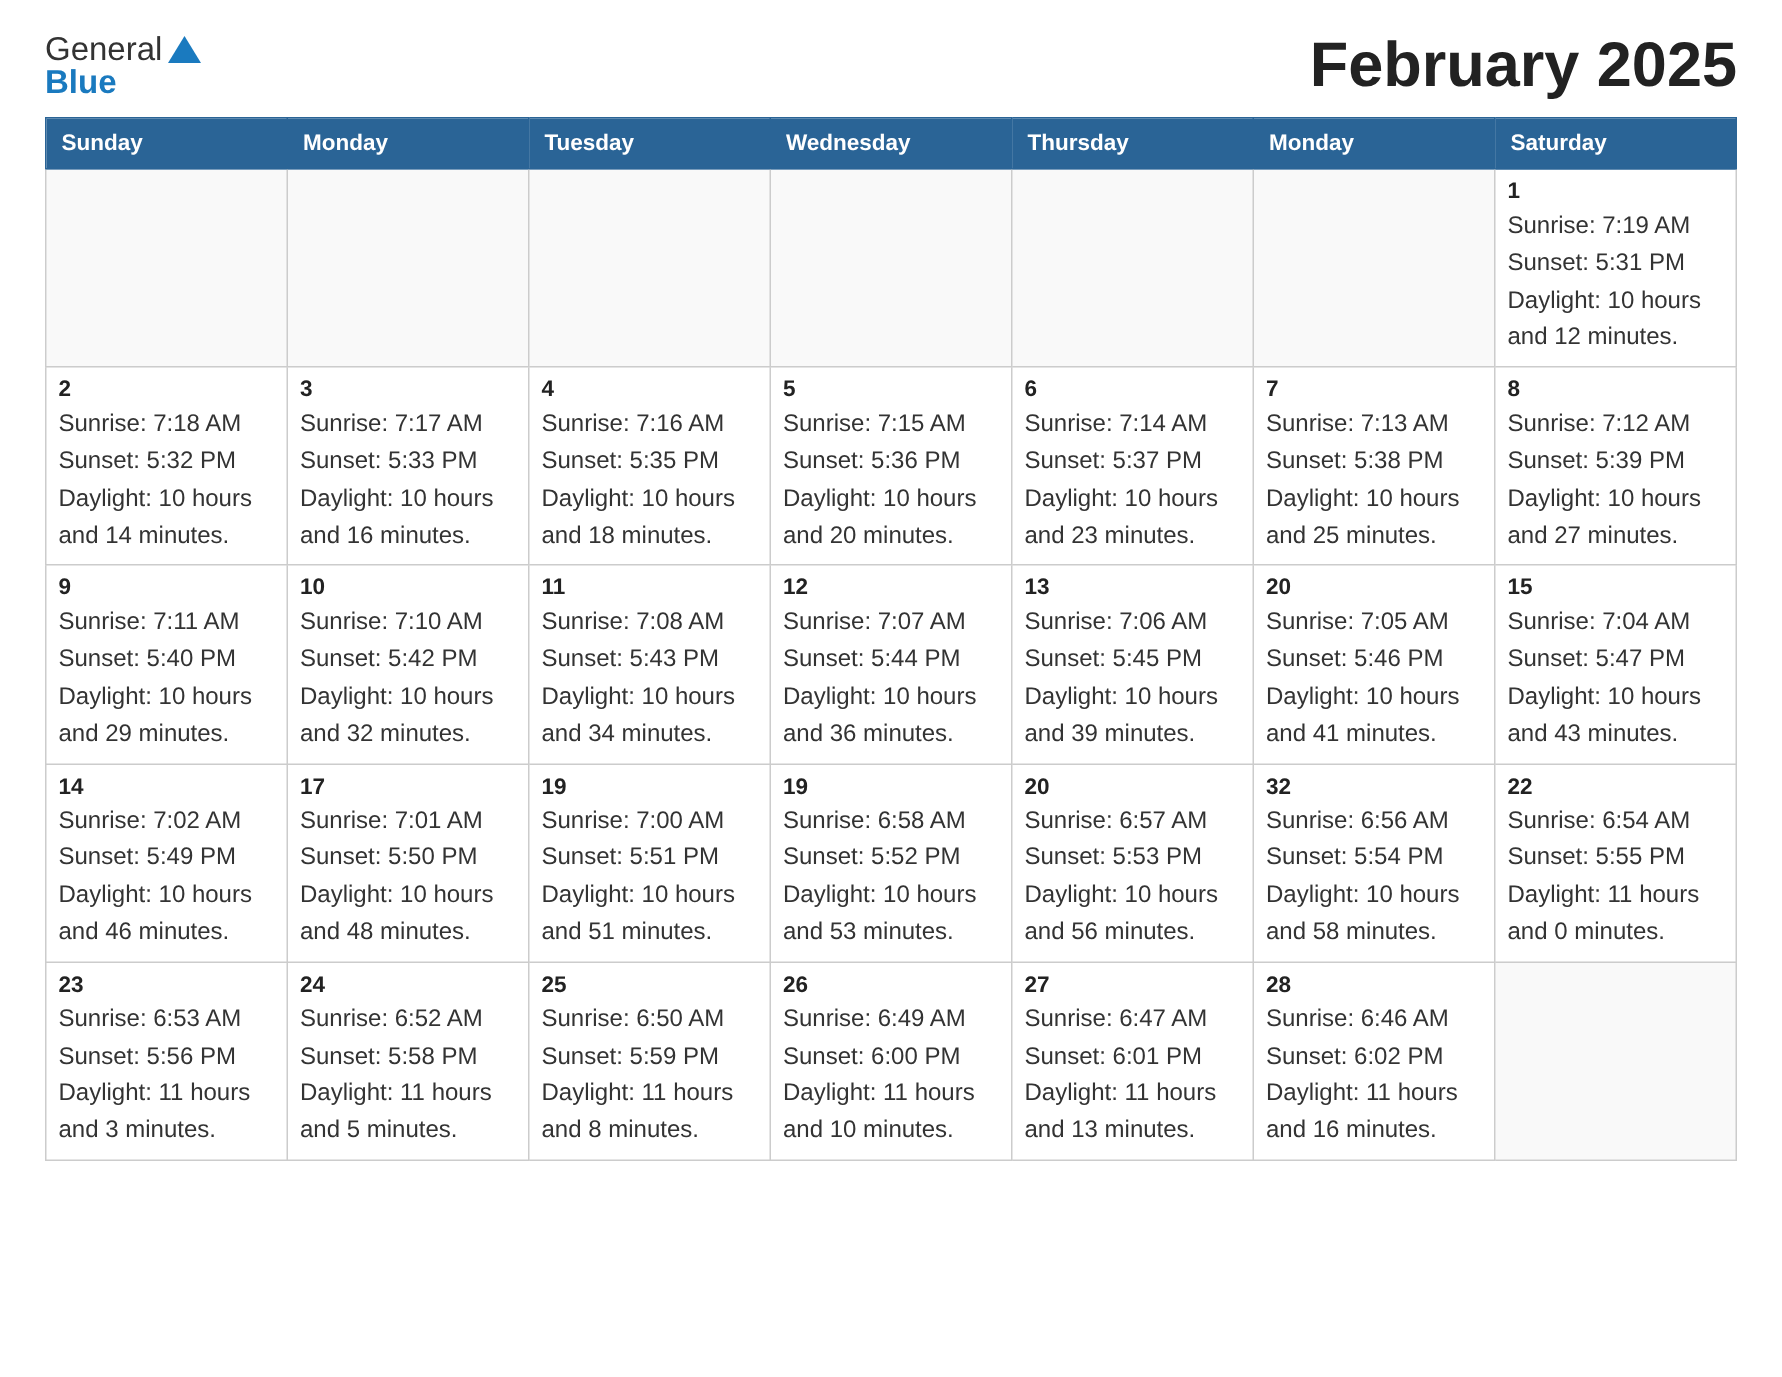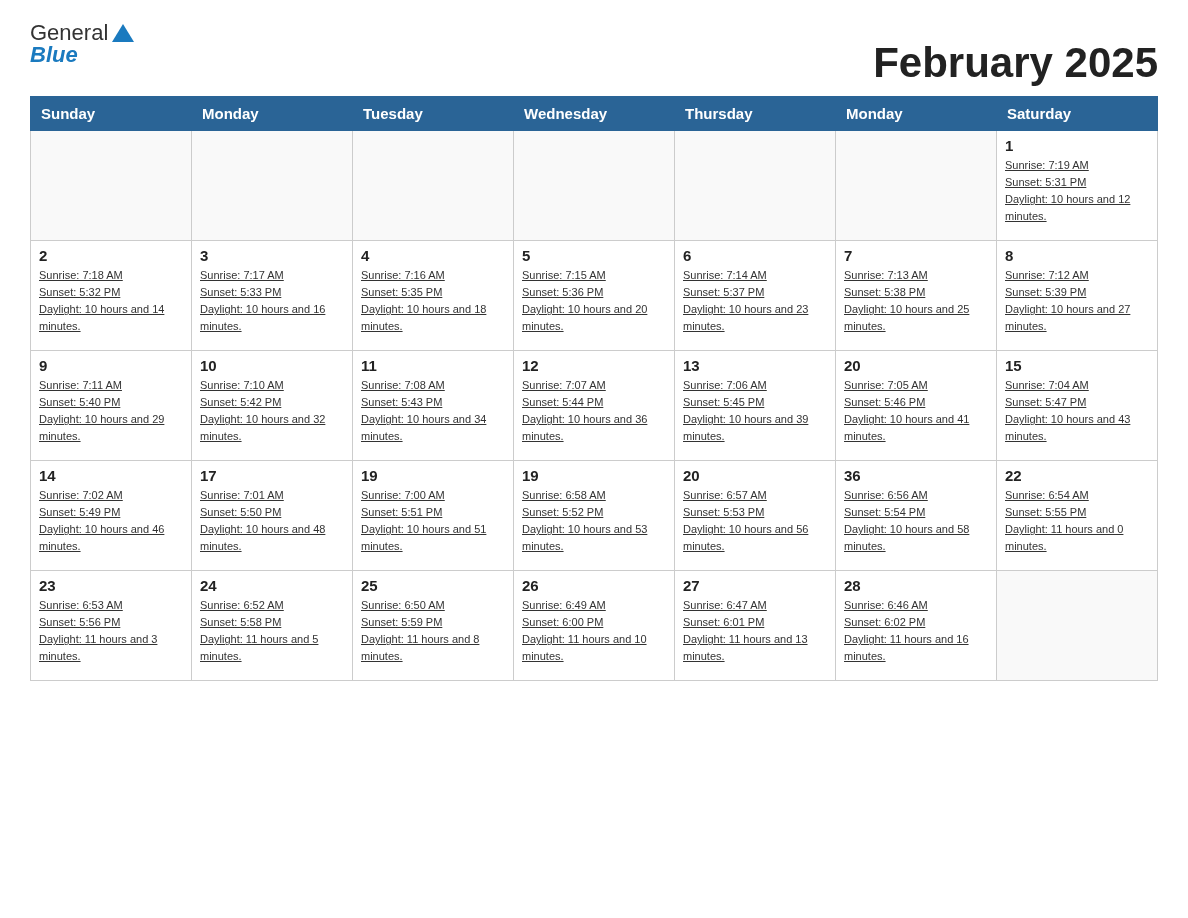--- a/index.html
+++ b/index.html
@@ -26,21 +26,20 @@
       font-weight: normal;
       color: #333;
     }
     .logo-text-blue {
       font-size: 22px;
       font-weight: bold;
       color: #1a7abf;
     }
     .title-block {
       text-align: right;
-      margin-top: 20px;
     }
     .calendar-title {
       font-size: 42px;
       font-weight: bold;
       color: #222;
       line-height: 1.1;
     }
     .calendar-subtitle {
       font-size: 20px;
       color: #444;
@@ -70,45 +69,44 @@
       color: #333;
     }
     .day-number {
       font-size: 15px;
       font-weight: bold;
       color: #222;
       display: block;
       margin-bottom: 3px;
     }
     .day-info {
-      font-size: 11px;
+      font-size: 16px;
       color: #333;
       line-height: 1.55;
-      text-decoration: underline;
     }
     .empty-cell {
       background: #f9f9f9;
     }
     tr.week-row td {
       height: 110px;
     }
   </style>
 </head>
 <body>
 
 <div class="header">
   <div class="logo">
     <div style="display:flex;flex-direction:column;align-items:flex-start;">
       <div style="display:flex;align-items:center;gap:4px;">
         <span class="logo-text-general">General</span>
         <svg width="22" height="22" viewBox="0 0 22 22">
           <polygon points="11,2 22,20 0,20" fill="#1a7abf"></polygon>
         </svg>
       </div>
-      <span class="logo-text-blue" style="margin-top:-4px;font-style:italic;">Blue</span>
+      <span class="logo-text-blue" style="margin-top:-4px;">Blue</span>
     </div>
   </div>
   <div class="title-block">
     <div class="calendar-title">February 2025</div>
   </div>
 </div>
 
 <table class="calendar-table">
   <thead>
     <tr>
@@ -209,21 +207,21 @@
         </td>
         <td>
           <span class="day-number">19</span>
           <div class="day-info">Sunrise: 6:58 AM<br>Sunset: 5:52 PM<br>Daylight: 10 hours and 53 minutes.</div>
         </td>
         <td>
           <span class="day-number">20</span>
           <div class="day-info">Sunrise: 6:57 AM<br>Sunset: 5:53 PM<br>Daylight: 10 hours and 56 minutes.</div>
         </td>
         <td>
-          <span class="day-number">36</span>
+          <span class="day-number">32</span>
           <div class="day-info">Sunrise: 6:56 AM<br>Sunset: 5:54 PM<br>Daylight: 10 hours and 58 minutes.</div>
         </td>
         <td>
           <span class="day-number">22</span>
           <div class="day-info">Sunrise: 6:54 AM<br>Sunset: 5:55 PM<br>Daylight: 11 hours and 0 minutes.</div>
         </td>
       </tr>
       <tr class="week-row">
         <td>
           <span class="day-number">23</span>

